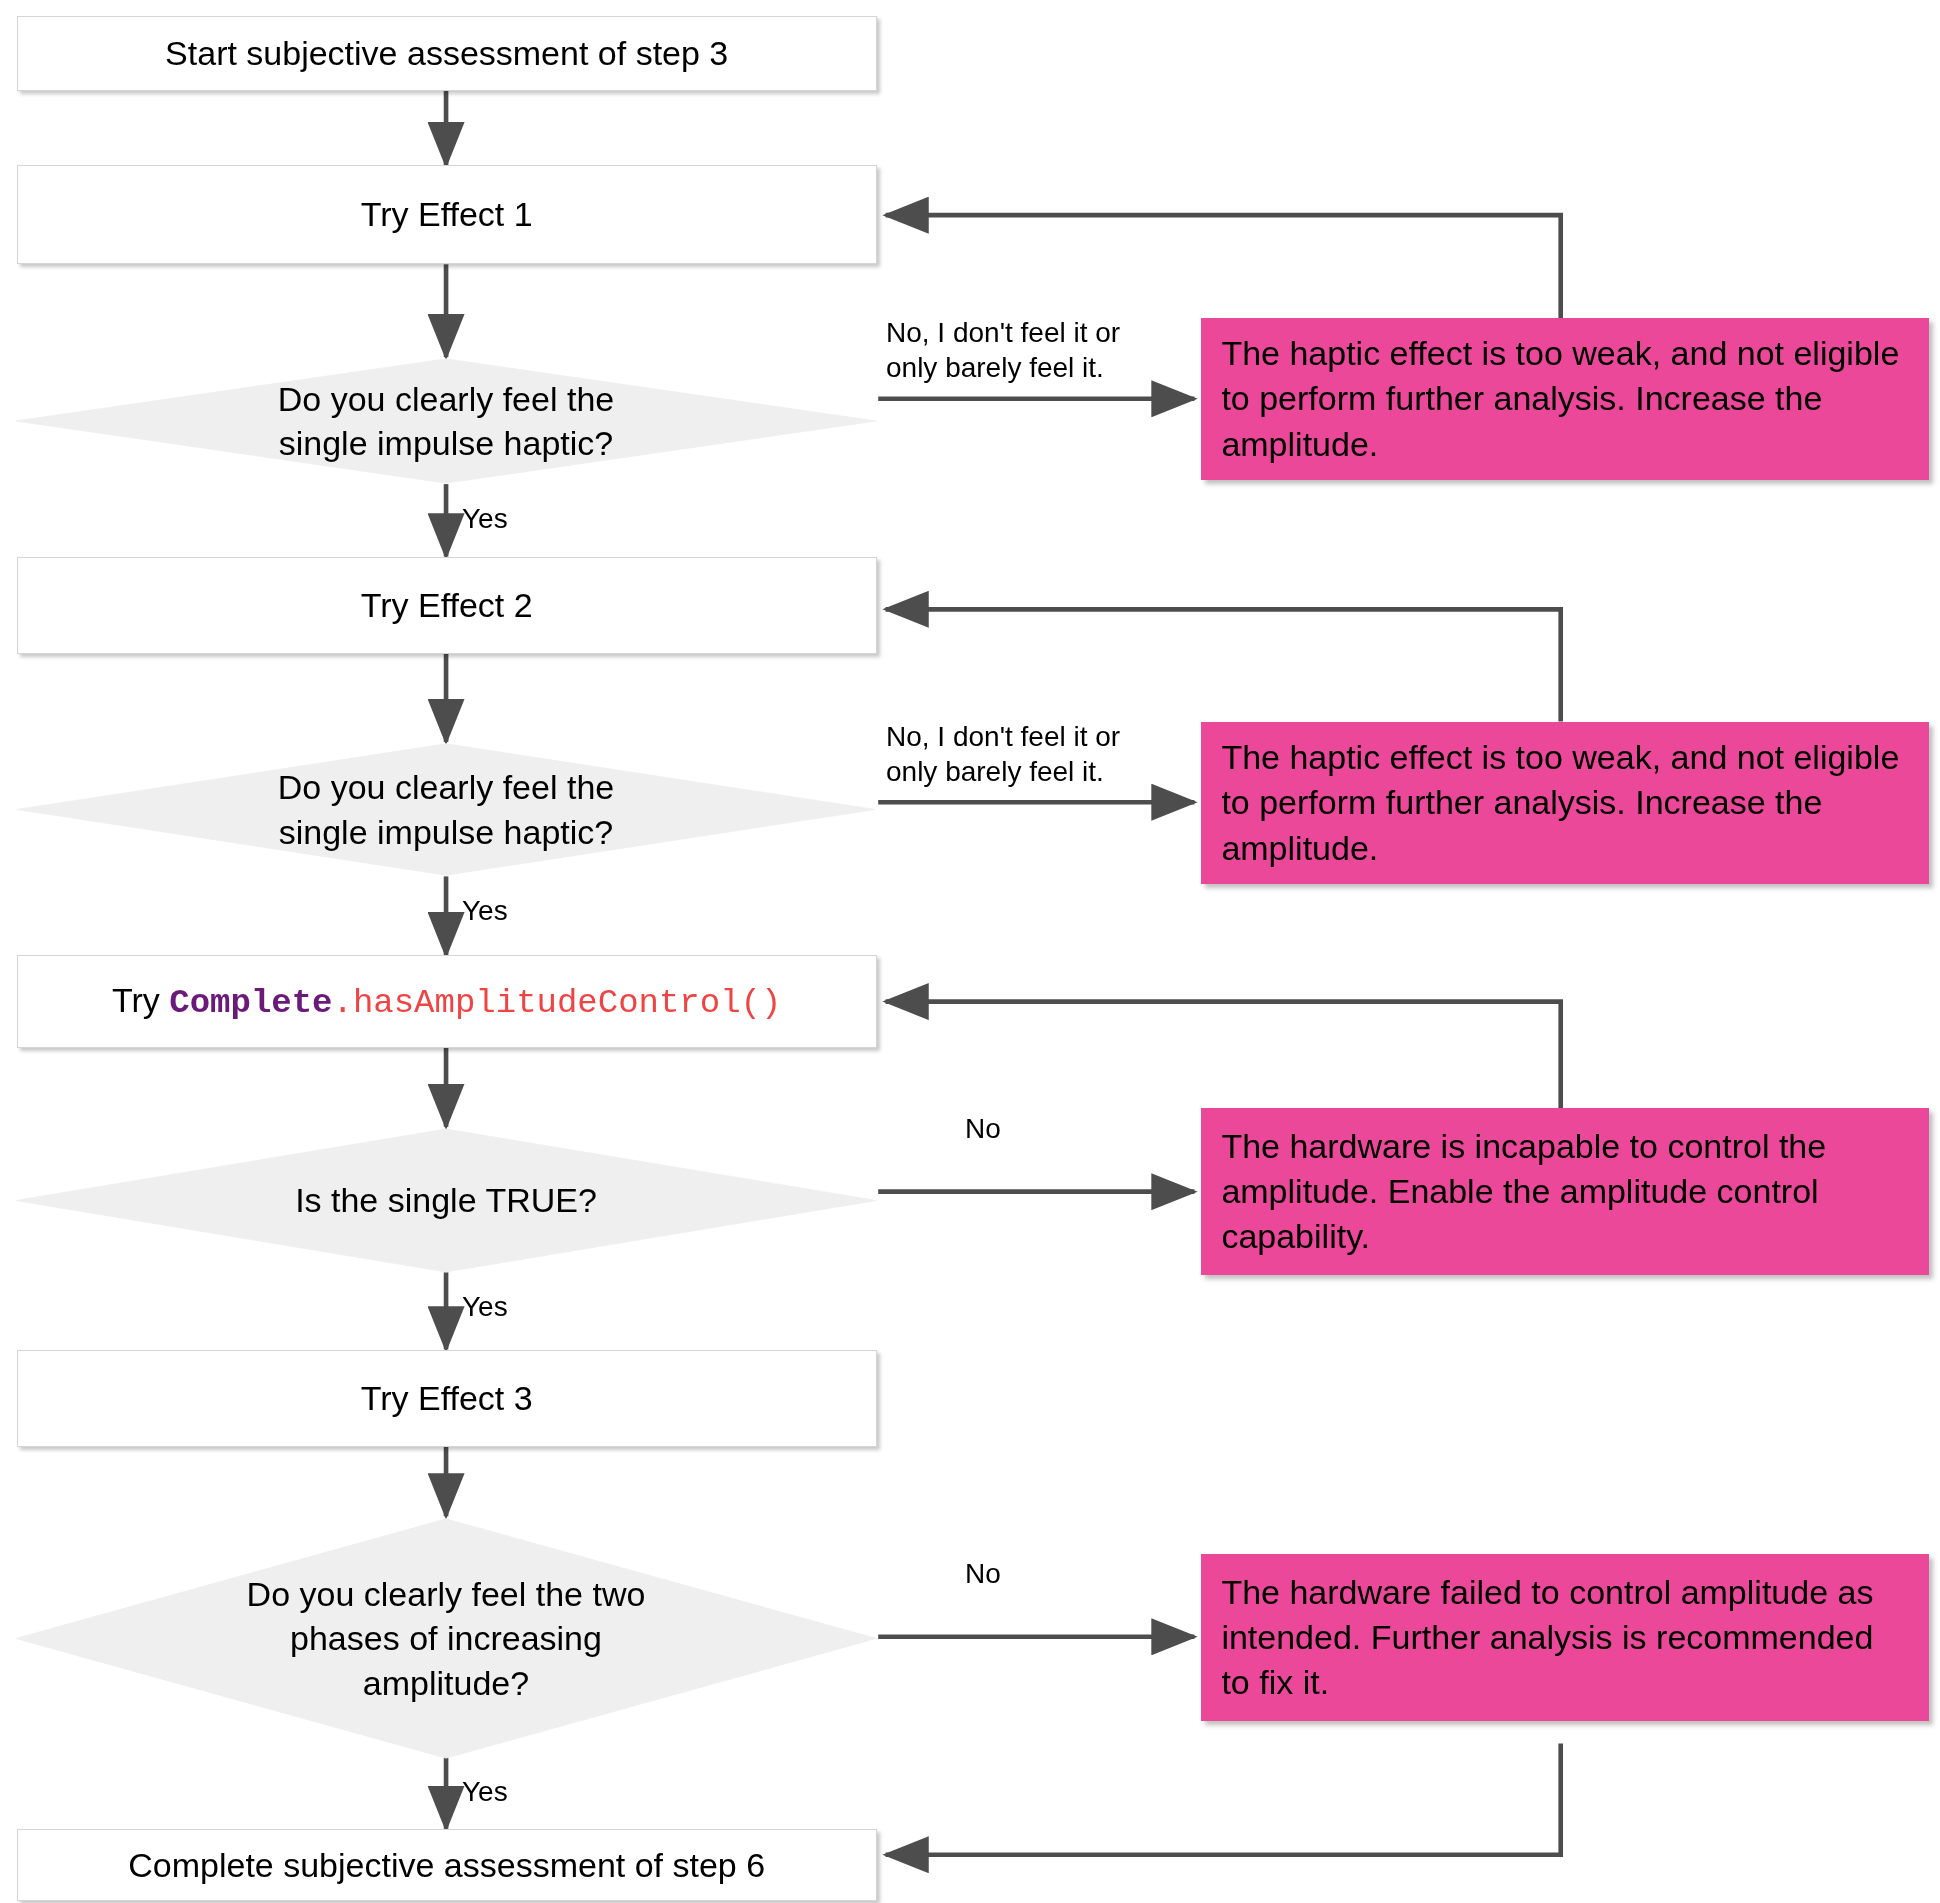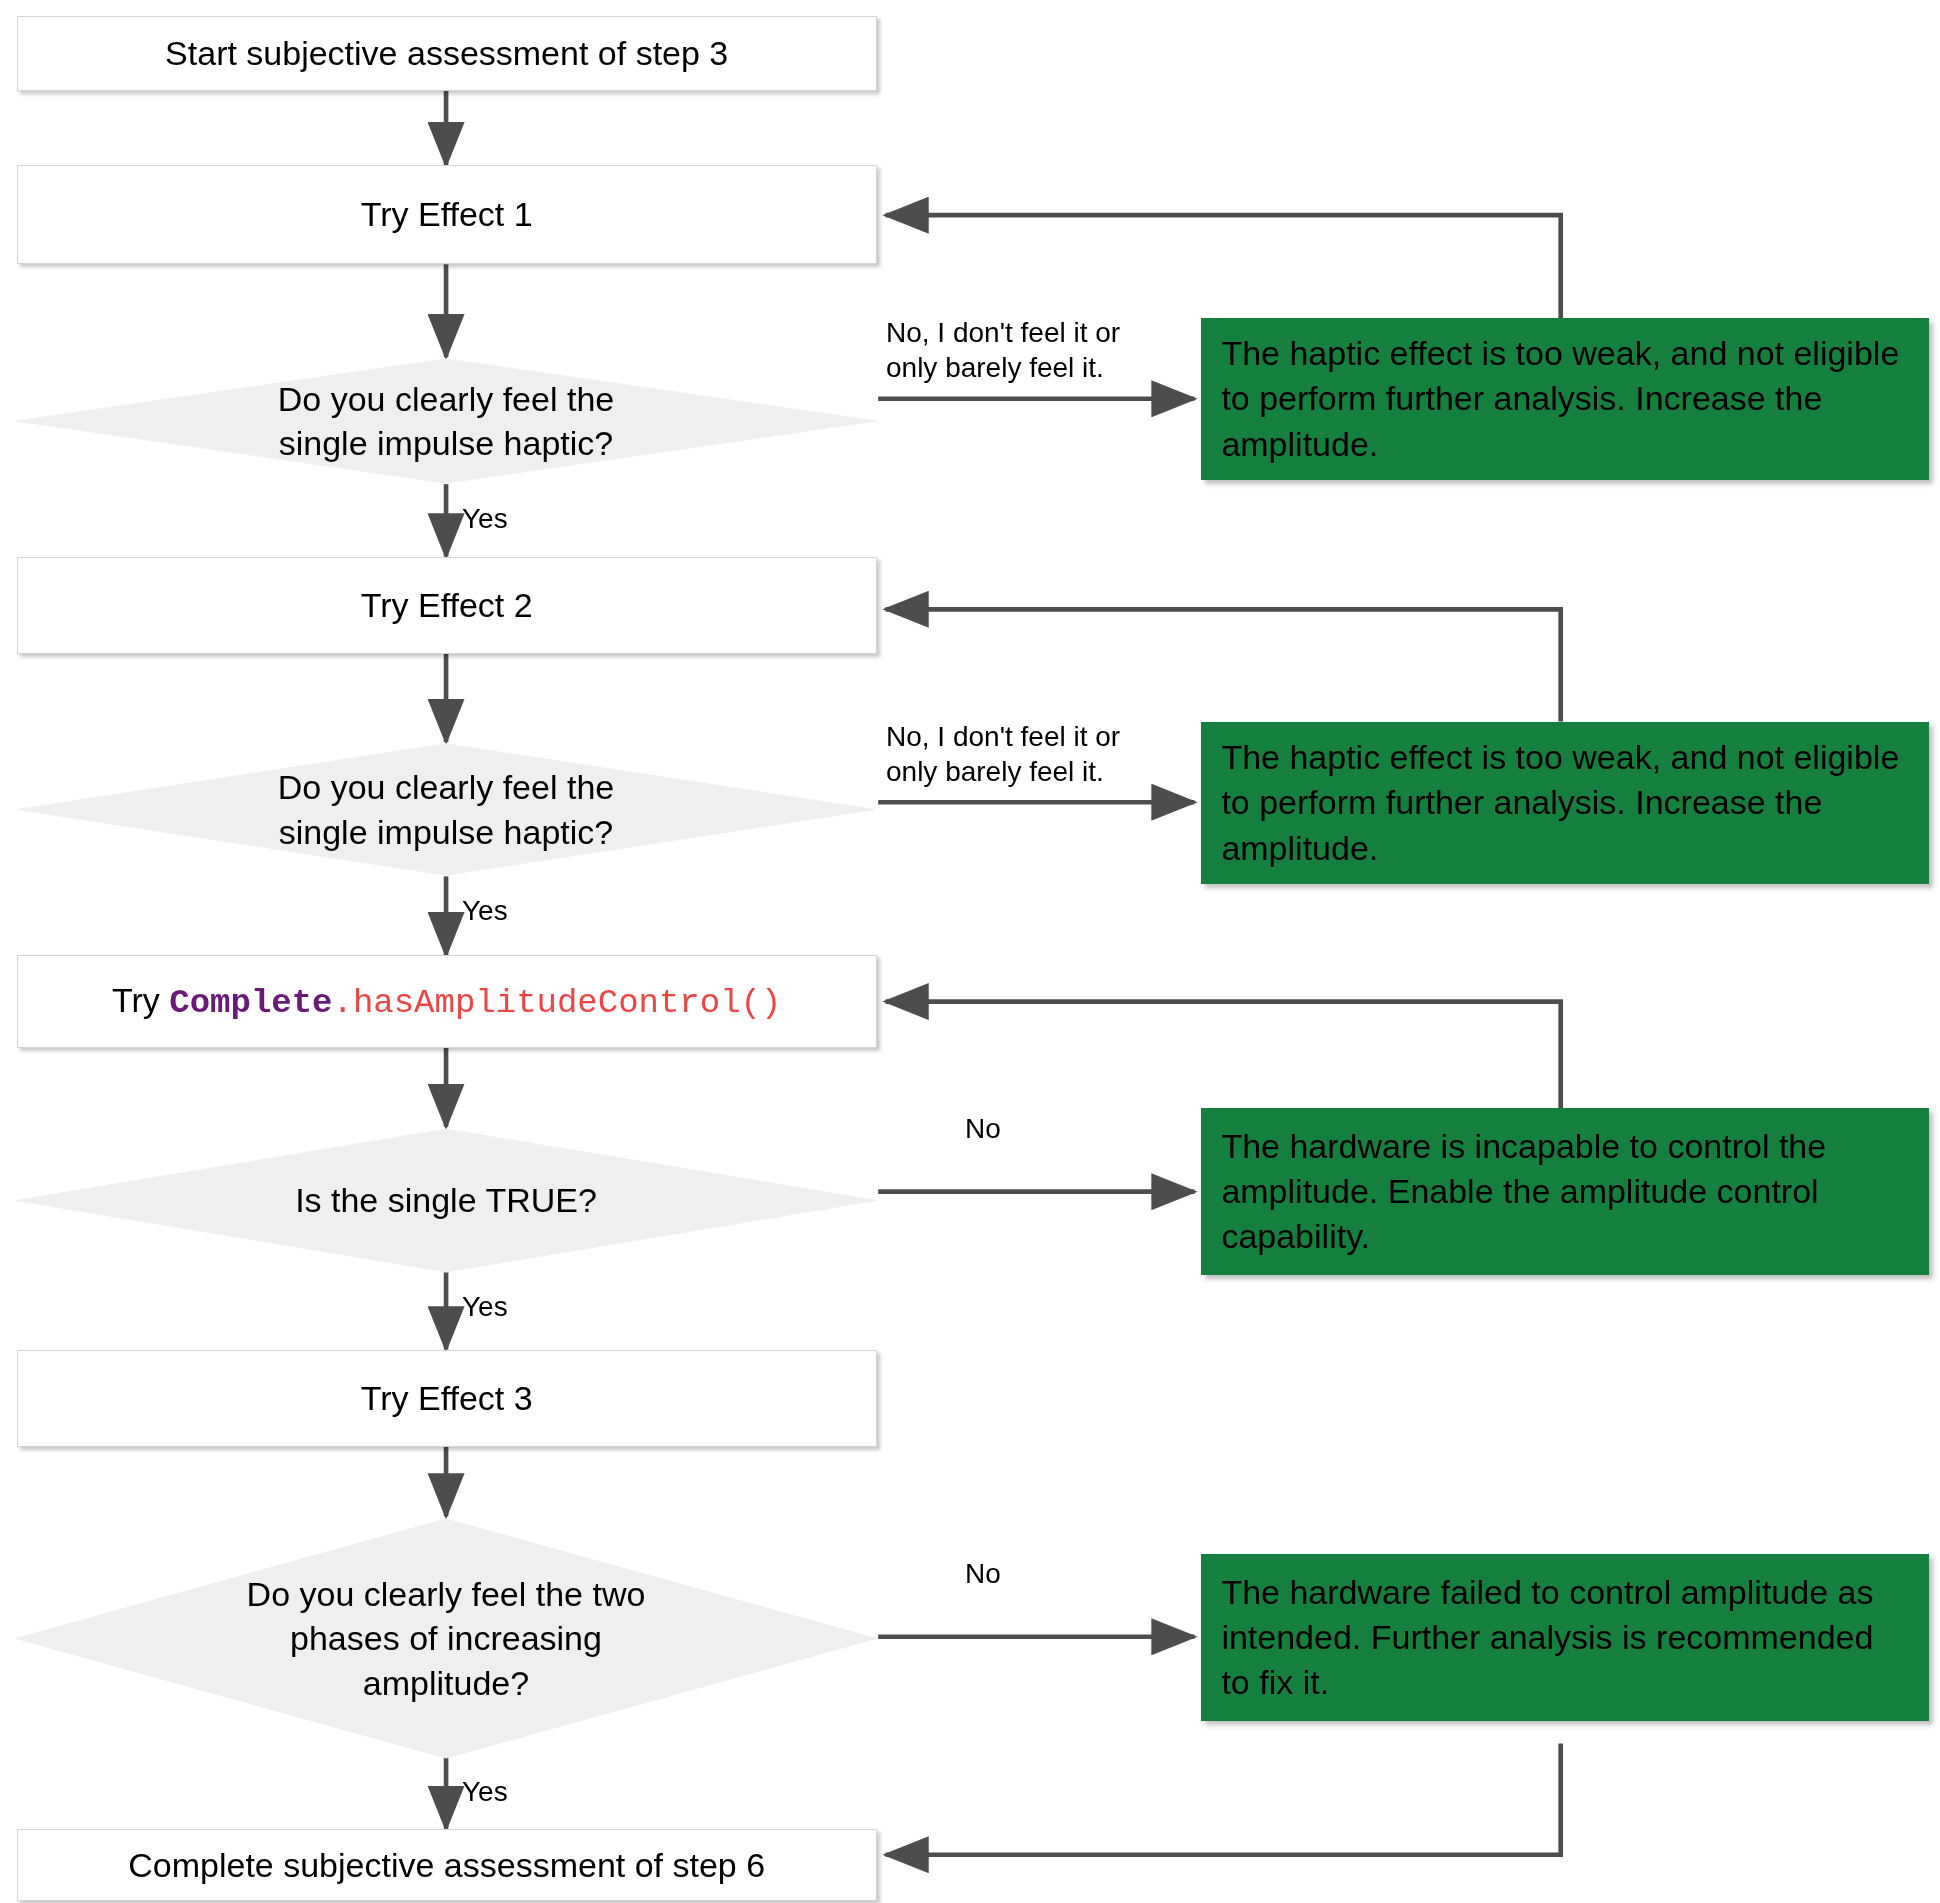--- a/index.html
+++ b/index.html
@@ -85,21 +85,21 @@
     color: #000000;
     line-height: 1.3;
     white-space: pre-line;
     padding: 0 18%;
     box-sizing: border-box;
   }
   
   .note-box {
     position: absolute;
     box-sizing: border-box;
-    background: #15803d;
+    background: #ec4899;
     box-shadow: 3.7px 3.7px 4.6px rgba(0,0,0,0.25);
     display: flex;
     align-items: center;
   }
   .note-text {
     font-size: 34px;
     color: #000000;
     line-height: 1.33;
     padding: 0 20.4px;
     text-align: left;

